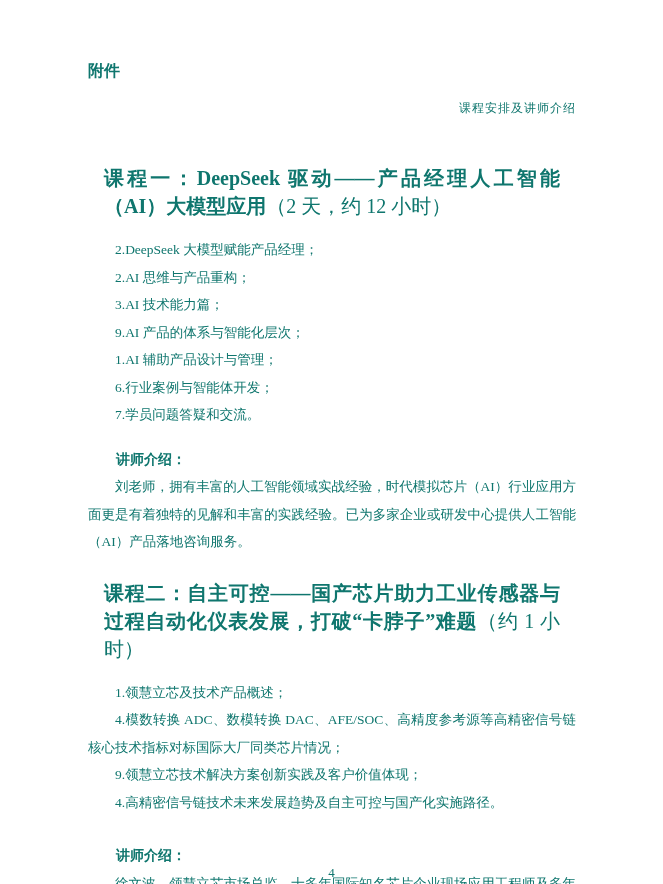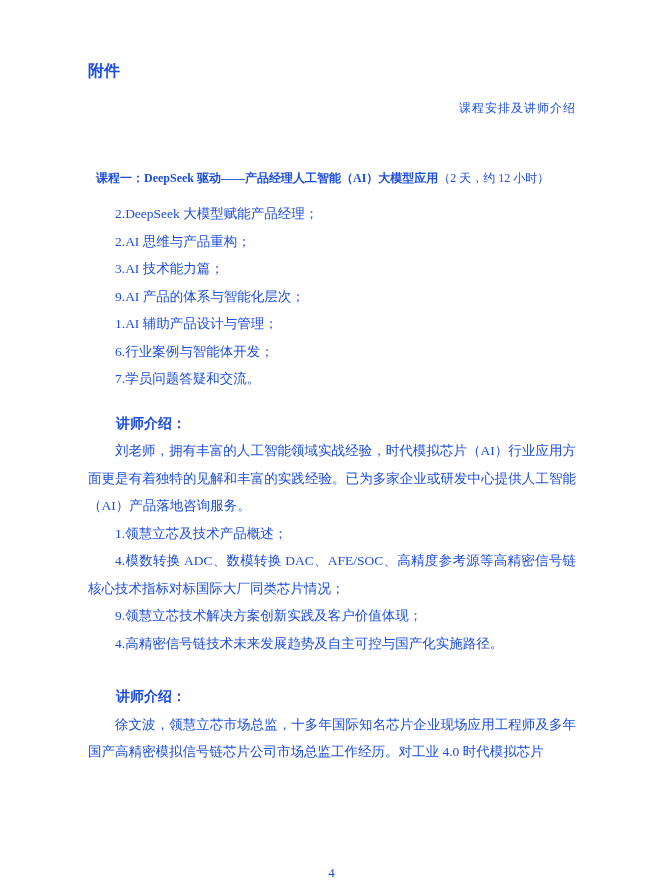--- a/index.html
+++ b/index.html
@@ -6,42 +6,42 @@
     margin: 0;
     padding: 0;
     background: #ffffff;
   }
   .page {
     position: relative;
     width: 663px;
     height: 884px;
     margin: 0 auto;
     background: #ffffff;
-    color: #1d4ed8;
+    color: #0f766e;
     font-family: "Liberation Serif", "DejaVu Serif", serif;
     box-sizing: border-box;
     padding: 60px 87px 0 88px;
     overflow: hidden;
   }
   .attachment {
     font-size: 16px;
     line-height: 22px;
     font-weight: bold;
   }
   .doc-title {
     margin: 14px 0 0 0;
     font-size: 12px;
     line-height: 24px;
     font-weight: normal;
     text-align: right;
     letter-spacing: 1px;
   }
   .course-heading {
-    margin: 8px;
-    font-size: 12px;
+    margin: 16px;
+    font-size: 20px;
     line-height: 28px;
     font-weight: bold;
     text-align: justify;
   }
   .sec1 .course-heading { margin-top: 44px; }
   .sec2 .course-heading { margin-top: 23px; }
   .course-heading .duration {
     font-weight: normal;
   }
   .item {
@@ -94,20 +94,21 @@
     <p class="item">9.AI 产品的体系与智能化层次；</p>
     <p class="item">1.AI 辅助产品设计与管理；</p>
     <p class="item">6.行业案例与智能体开发；</p>
     <p class="item">7.学员问题答疑和交流。</p>
 
     <p class="instructor-label">讲师介绍：</p>
     <p class="bio">刘老师，拥有丰富的人工智能领域实战经验，时代模拟芯片（AI）行业应用方面更是有着独特的见解和丰富的实践经验。已为多家企业或研发中心提供人工智能（AI）产品落地咨询服务。</p>
   </section>
 
   <section class="sec2">
+    <p class="course-heading"><span>课程二：自主可控——国产芯片助力工业传感器与过程自动化仪表发展，打破“卡脖子”难题</span><span class="duration">（约 1 小时）</span></p>
 
     <p class="item">1.领慧立芯及技术产品概述；</p>
     <p class="item">4.模数转换 ADC、数模转换 DAC、AFE/SOC、高精度参考源等高精密信号链核心技术指标对标国际大厂同类芯片情况；</p>
     <p class="item">9.领慧立芯技术解决方案创新实践及客户价值体现；</p>
     <p class="item">4.高精密信号链技术未来发展趋势及自主可控与国产化实施路径。</p>
 
     <p class="instructor-label">讲师介绍：</p>
     <p class="bio">徐文波，领慧立芯市场总监，十多年国际知名芯片企业现场应用工程师及多年国产高精密模拟信号链芯片公司市场总监工作经历。对工业 4.0 时代模拟芯片</p>
   </section>
 

